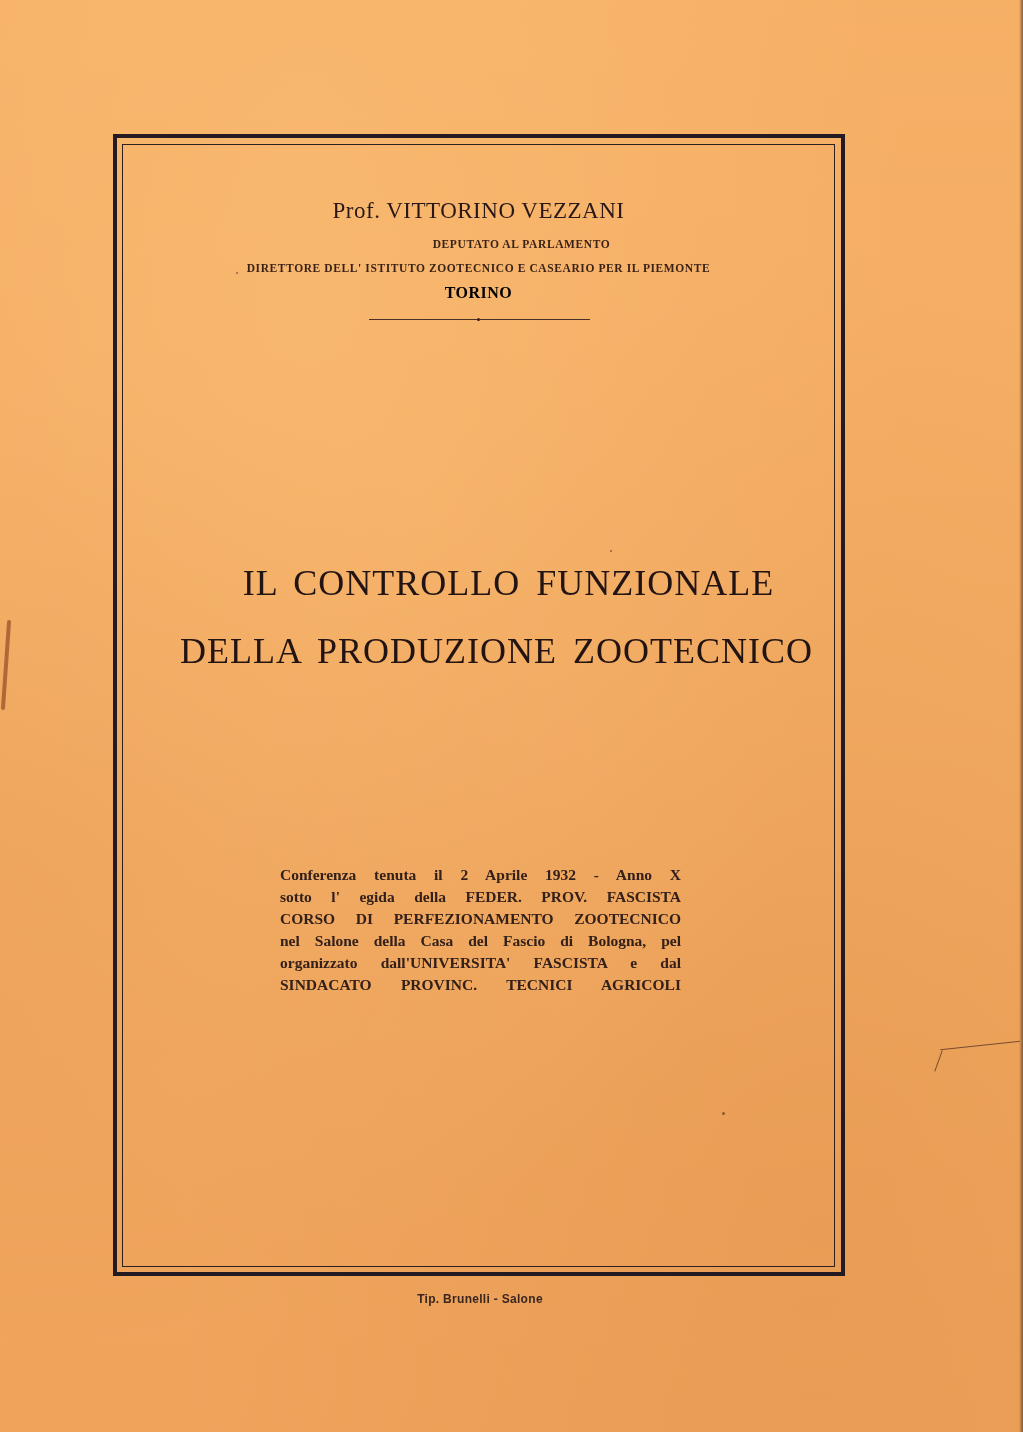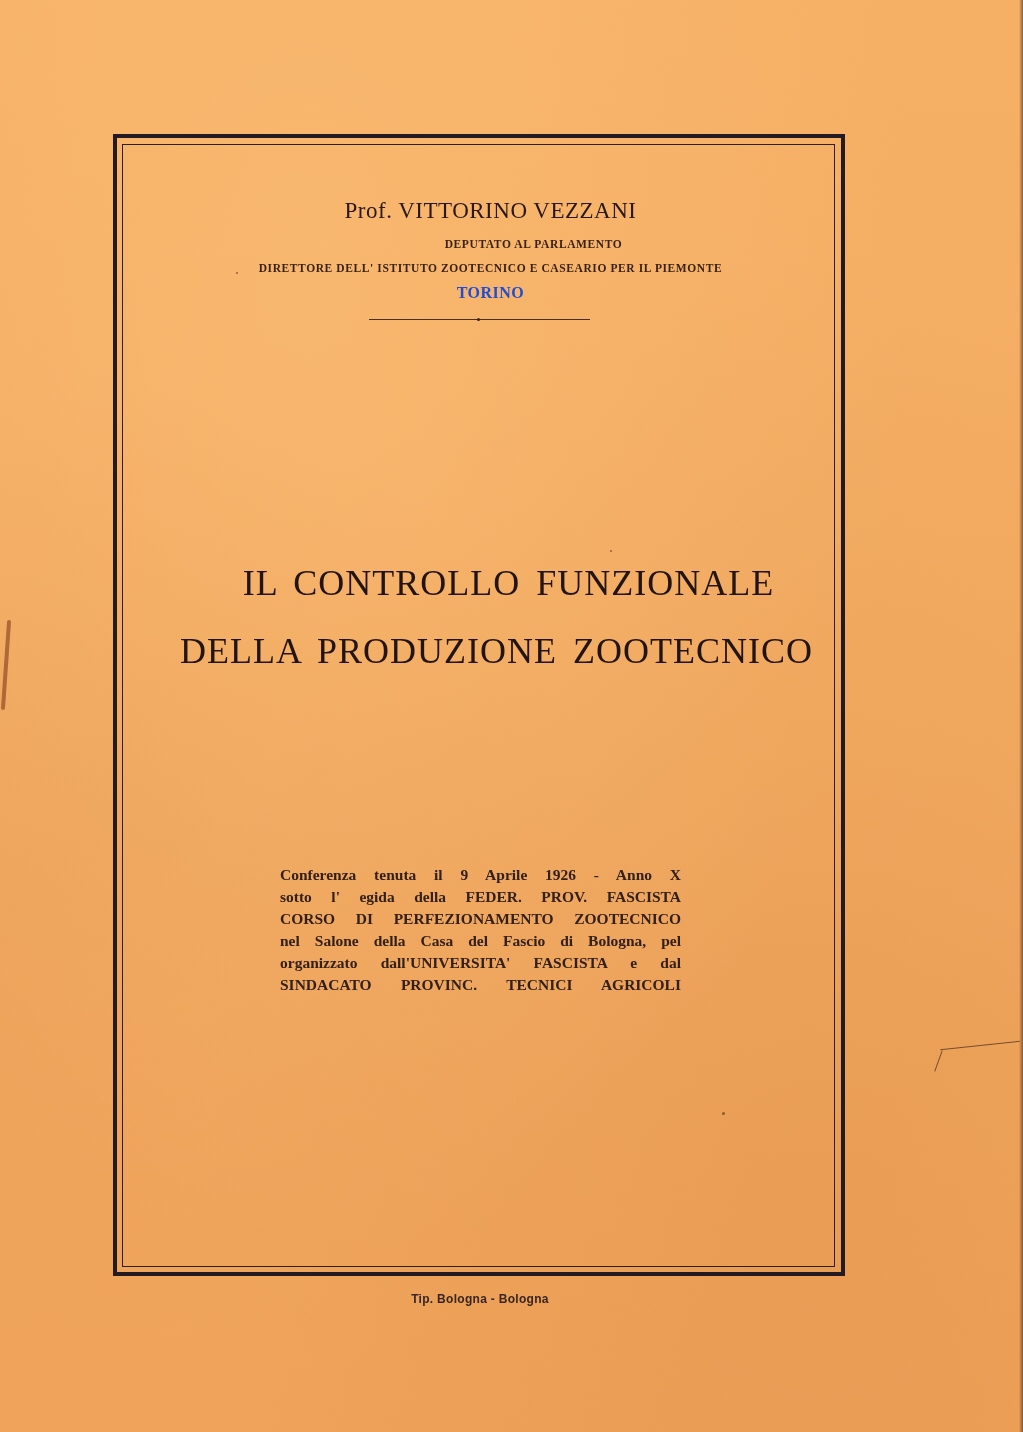--- a/index.html
+++ b/index.html
@@ -40,21 +40,21 @@
     }
     .border-inner {
       position: absolute;
       left: 122px; top: 144px;
       width: 713px; height: 1123px;
       border: 1.5px solid #2d2020;
       box-sizing: border-box;
     }
     .center {
       position: absolute;
-      left: 134px;
+      left: 122px;
       width: 713px;
       text-align: center;
     }
     .author {
       top: 198px;
       font-size: 23px;
       letter-spacing: 0.5px;
       color: #2a1818;
     }
     .small-caps-line {
@@ -63,21 +63,21 @@
       letter-spacing: 0.6px;
       color: #3a2218;
     }
     .deputato { top: 238px; padding-left: 43px; }
     .direttore { top: 262px; text-align: center; }
     .torino {
       top: 284px;
       font-size: 16px;
       font-weight: bold;
       letter-spacing: 0.5px;
-      color: #1d4ed8;
+      color: #000000;
     }
     .divider {
       position: absolute;
       left: 369px; top: 319px;
       width: 221px; height: 1px;
       background: #4a3024;
     }
     .divider-dot {
       position: absolute;
       left: 477px; top: 318px;
@@ -172,21 +172,21 @@
 <div class="center small-caps-line direttore">DIRETTORE DELL' ISTITUTO ZOOTECNICO E CASEARIO PER IL PIEMONTE</div>
 <div class="center torino">TORINO</div>
 
 <div class="divider"></div>
 <div class="divider-dot"></div>
 
 <div class="center title-line title-1">IL CONTROLLO FUNZIONALE</div>
 <div class="center title-line title-2">DELLA PRODUZIONE ZOOTECNICO</div>
 
 <div class="conference">
-  <div>Conferenza tenuta il 9 Aprile 1926 - Anno X</div>
+  <div>Conferenza tenuta il 2 Aprile 1932 - Anno X</div>
   <div>sotto l' egida della FEDER. PROV. FASCISTA</div>
   <div>CORSO DI PERFEZIONAMENTO ZOOTECNICO</div>
   <div>nel Salone della Casa del Fascio di Bologna, pel</div>
   <div>organizzato dall'UNIVERSITA' FASCISTA e dal</div>
   <div>SINDACATO PROVINC. TECNICI AGRICOLI</div>
 </div>
 
-<div class="printer">Tip. Bologna - Bologna</div>
+<div class="printer">Tip. Brunelli - Salone</div>
 
 </body></html>

